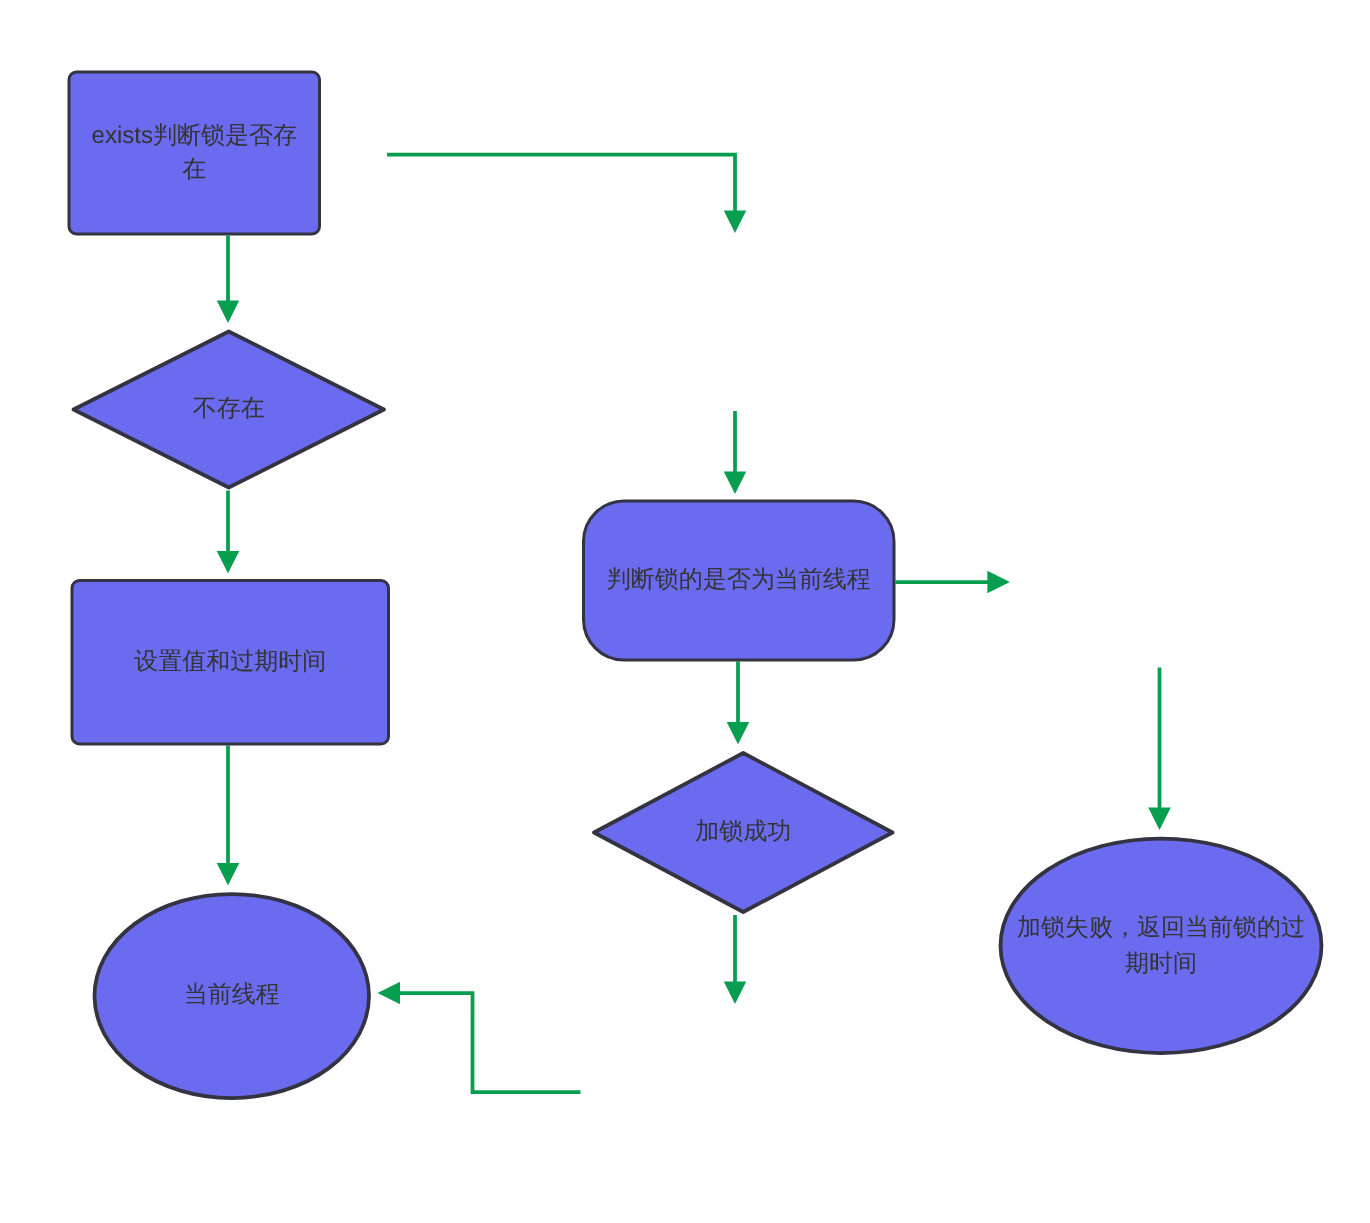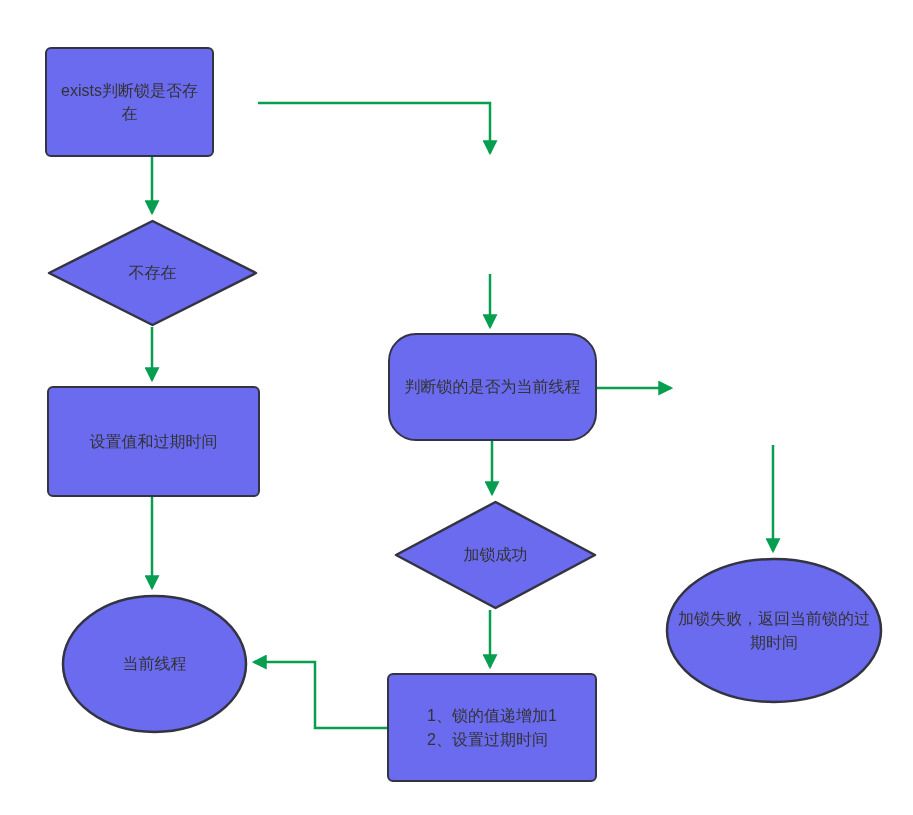--- a/index.html
+++ b/index.html
@@ -112,26 +112,20 @@
   </div>
 
 
   <div class="node" style="left:394px; top:500px; width:203px; height:110px;">
     <svg class="shape-bg" width="203" height="110" viewBox="0 0 203 110" preserveAspectRatio="none">
       <polygon class="blue-fill" points="101.5,2 201,55 101.5,108 2,55"></polygon>
     </svg>
     <span class="node-label">加锁成功</span>
   </div>
 
-  <div class="node rect" style="left:387px; top:673px; width:210px; height:109px;">
-    <div class="multiline-block">
-      <div>1、锁的值递增加1</div>
-      <div>2、设置过期时间</div>
-    </div>
-  </div>
 
   <div class="node" style="left:665px; top:557px; width:218px; height:147px;">
     <svg class="shape-bg" width="218" height="147" viewBox="0 0 218 147">
       <ellipse class="blue-fill" cx="109" cy="73.5" rx="107" ry="71.5"></ellipse>
     </svg>
     <span class="node-label">加锁失败，返回当前锁的过期时间</span>
   </div>
 
 </div>
 

